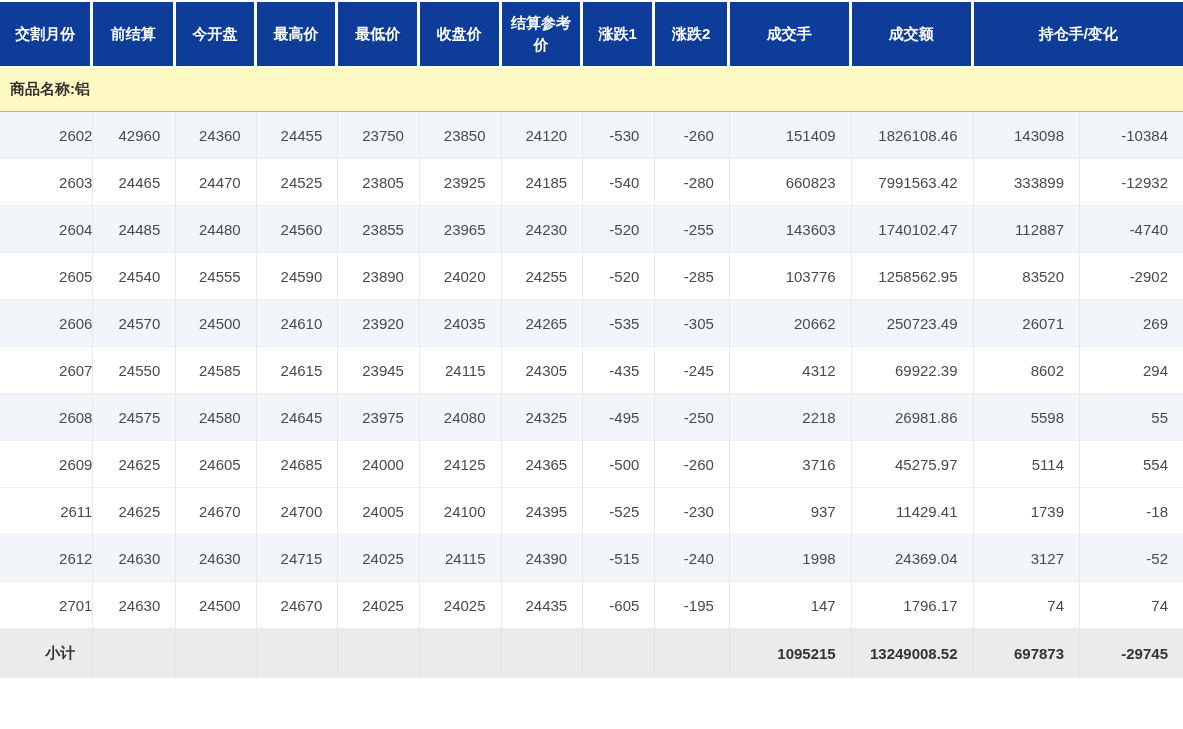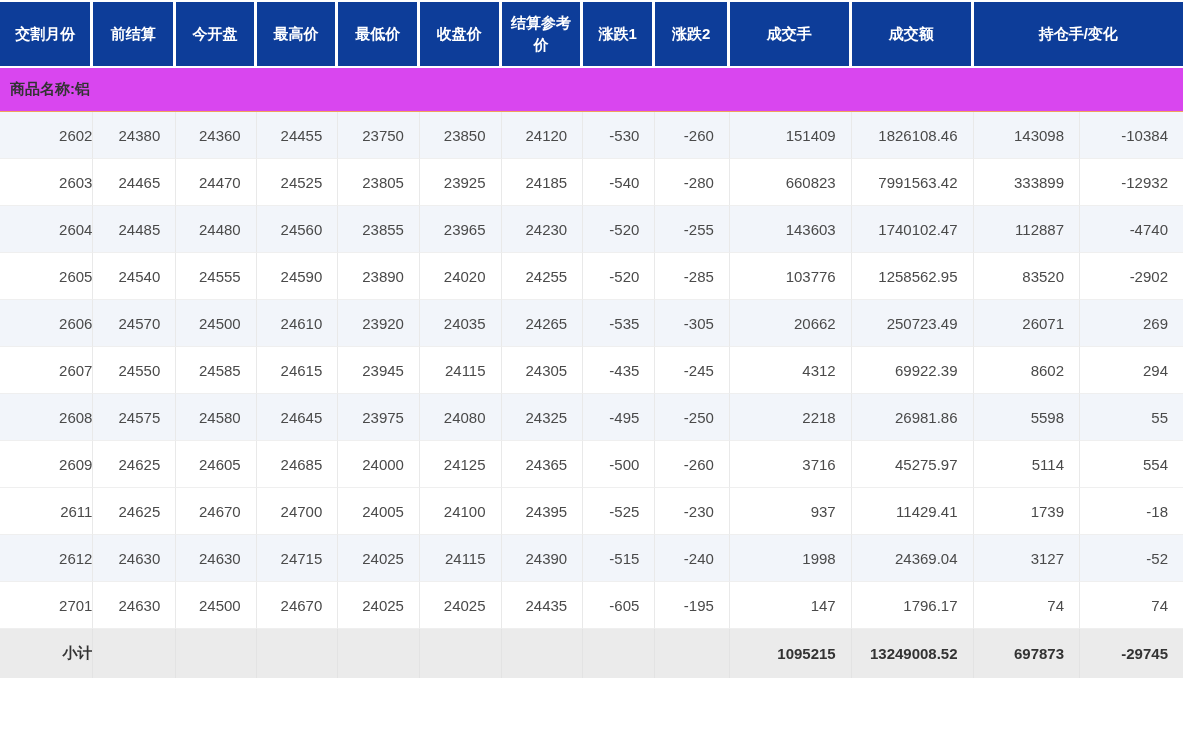--- a/index.html
+++ b/index.html
@@ -31,21 +31,21 @@
     padding: 0 6px;
     border-top: 2px solid #ffffff;
     border-bottom: 2px solid #ffffff;
     border-right: 3px solid #ffffff;
     word-break: break-all;
   }
   thead th:last-child { border-right: none; }
 
   
   tr.product-row td {
-    background: #d946ef;
+    background: #fef9c3;
     color: #333333;
     font-weight: bold;
     font-size: 15px;
     height: 44px;
     text-align: left;
     padding-left: 10px;
     border-bottom: 1px solid #f0a25d;
   }
 
   
@@ -68,21 +68,21 @@
   
   tr.subtotal-row td {
     background: #ebebeb;
     color: #333333;
     font-weight: bold;
     height: 49px;
     border-right: 1px solid #e3e3e3;
     border-bottom: none;
   }
   tr.subtotal-row td:last-child { border-right: none; }
-  tr.subtotal-row td.c-left { text-align: right; padding-left: 28px; }
+  tr.subtotal-row td.c-left { text-align: center; padding-left: 28px; }
 </style>
 </head>
 <body>
 
 <div class="app">
   <table class="quotes">
     <colgroup>
       <col style="width:7.9%">
         <col style="width:7.0%">
         <col style="width:6.8%">
@@ -113,21 +113,21 @@
           <th colspan="2">持仓手/变化</th>
         </tr>
     </thead>
     <tbody id="table-body">
       <tr class="product-row">
         <td colspan="13">商品名称:铝</td>
       </tr>
 
       <tr class="alt">
           <td class="c-center">2602</td>
-          <td class="c-right">24380</td>
+          <td class="c-right">42960</td>
           <td class="c-right">24360</td>
           <td class="c-right">24455</td>
           <td class="c-right">23750</td>
           <td class="c-right">23850</td>
           <td class="c-right">24120</td>
           <td class="c-right">-530</td>
           <td class="c-right">-260</td>
           <td class="c-right">151409</td>
           <td class="c-right">1826108.46</td>
           <td class="c-right">143098</td>

